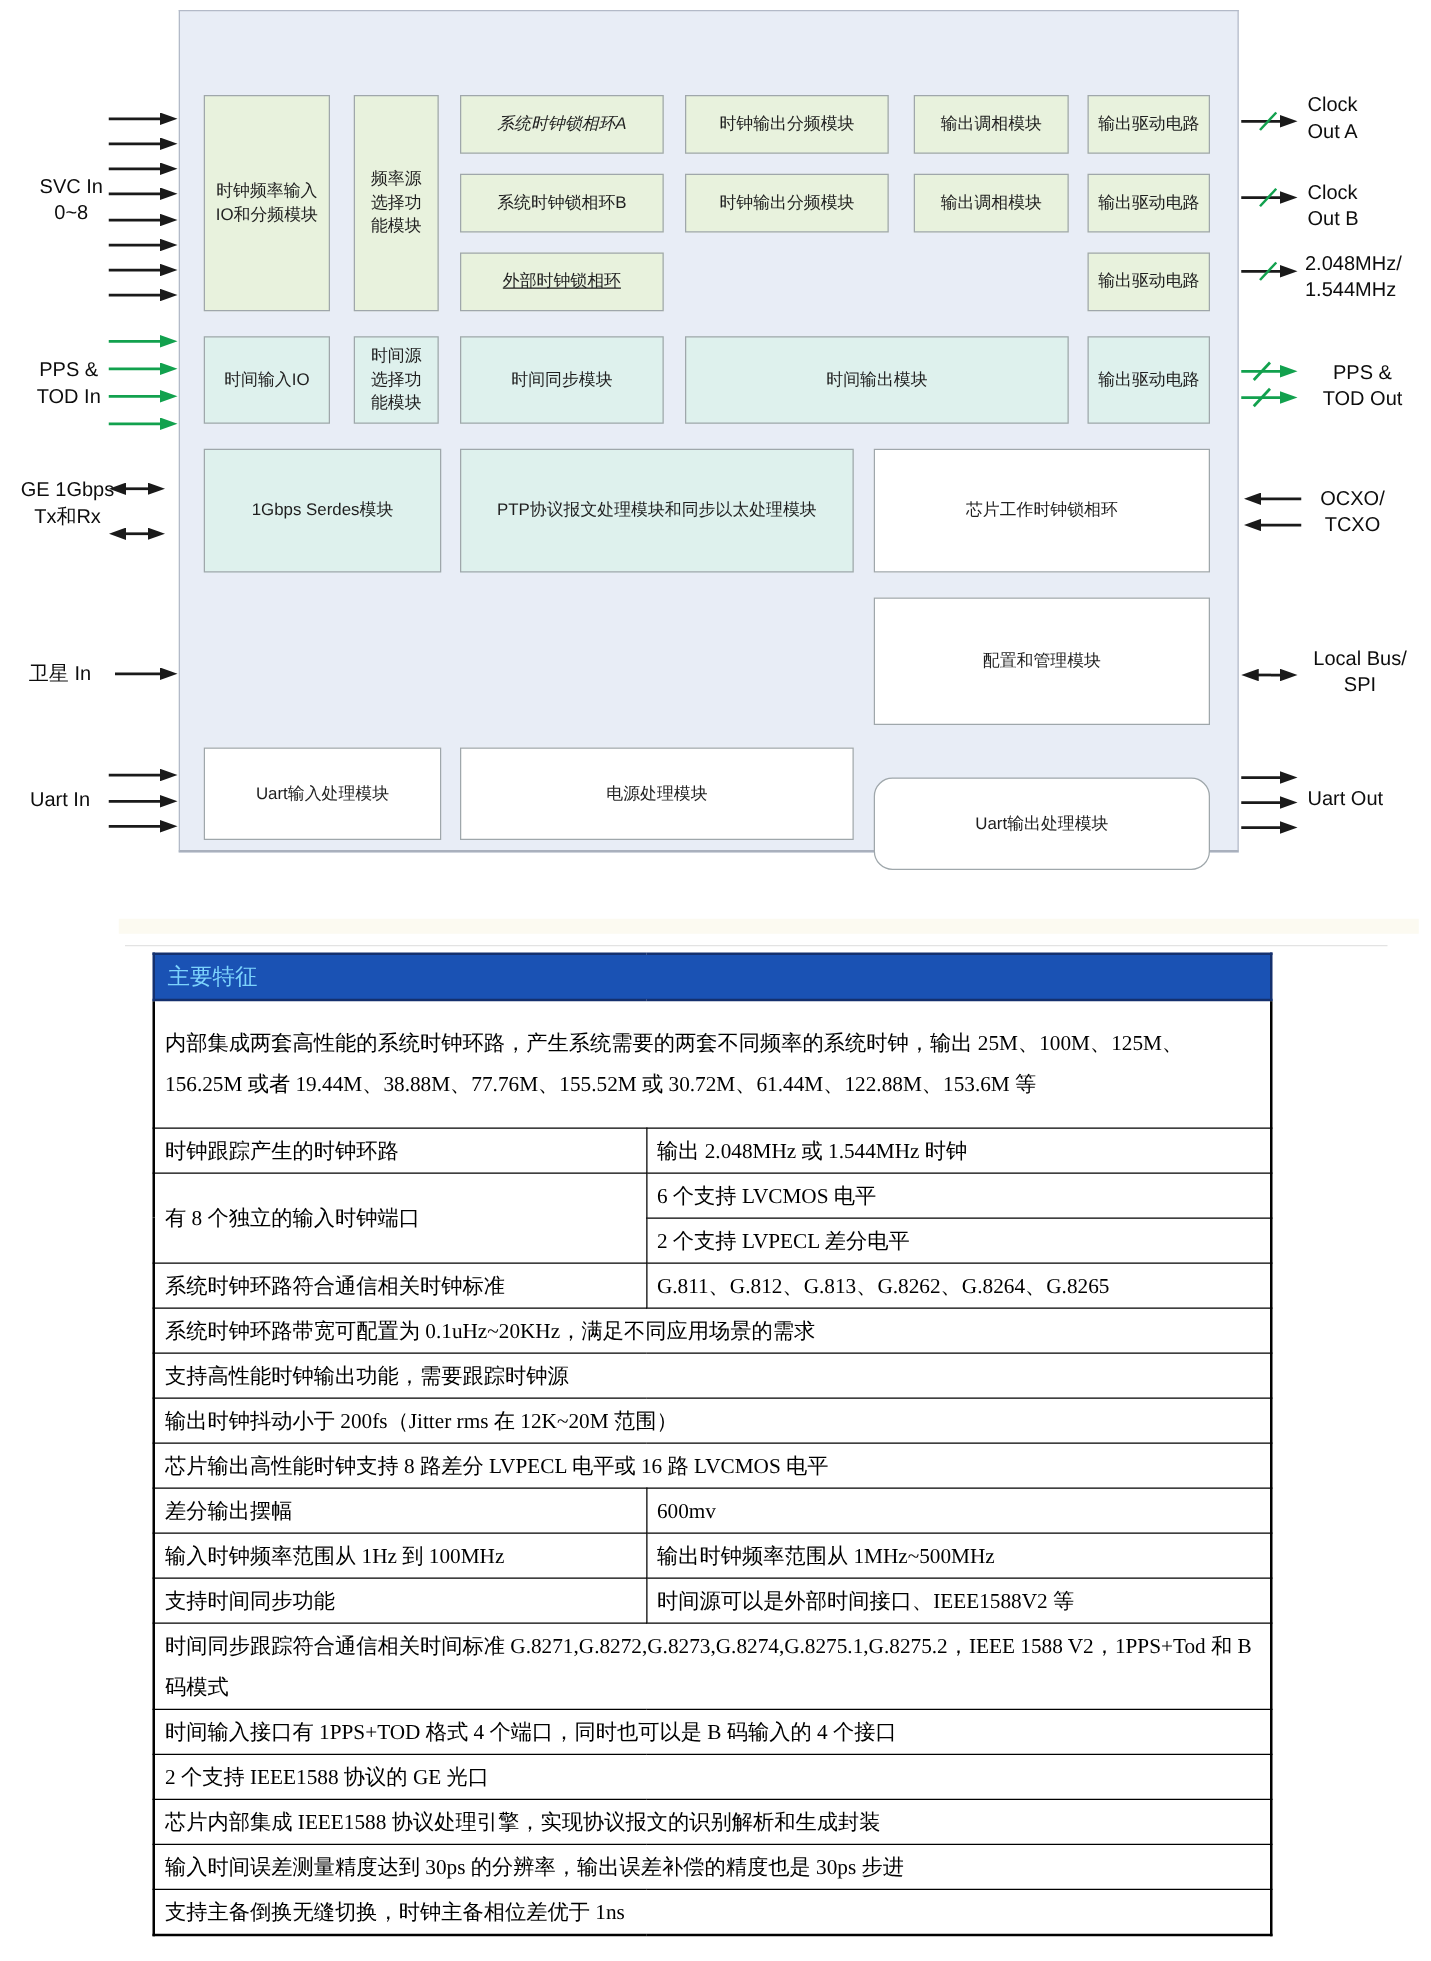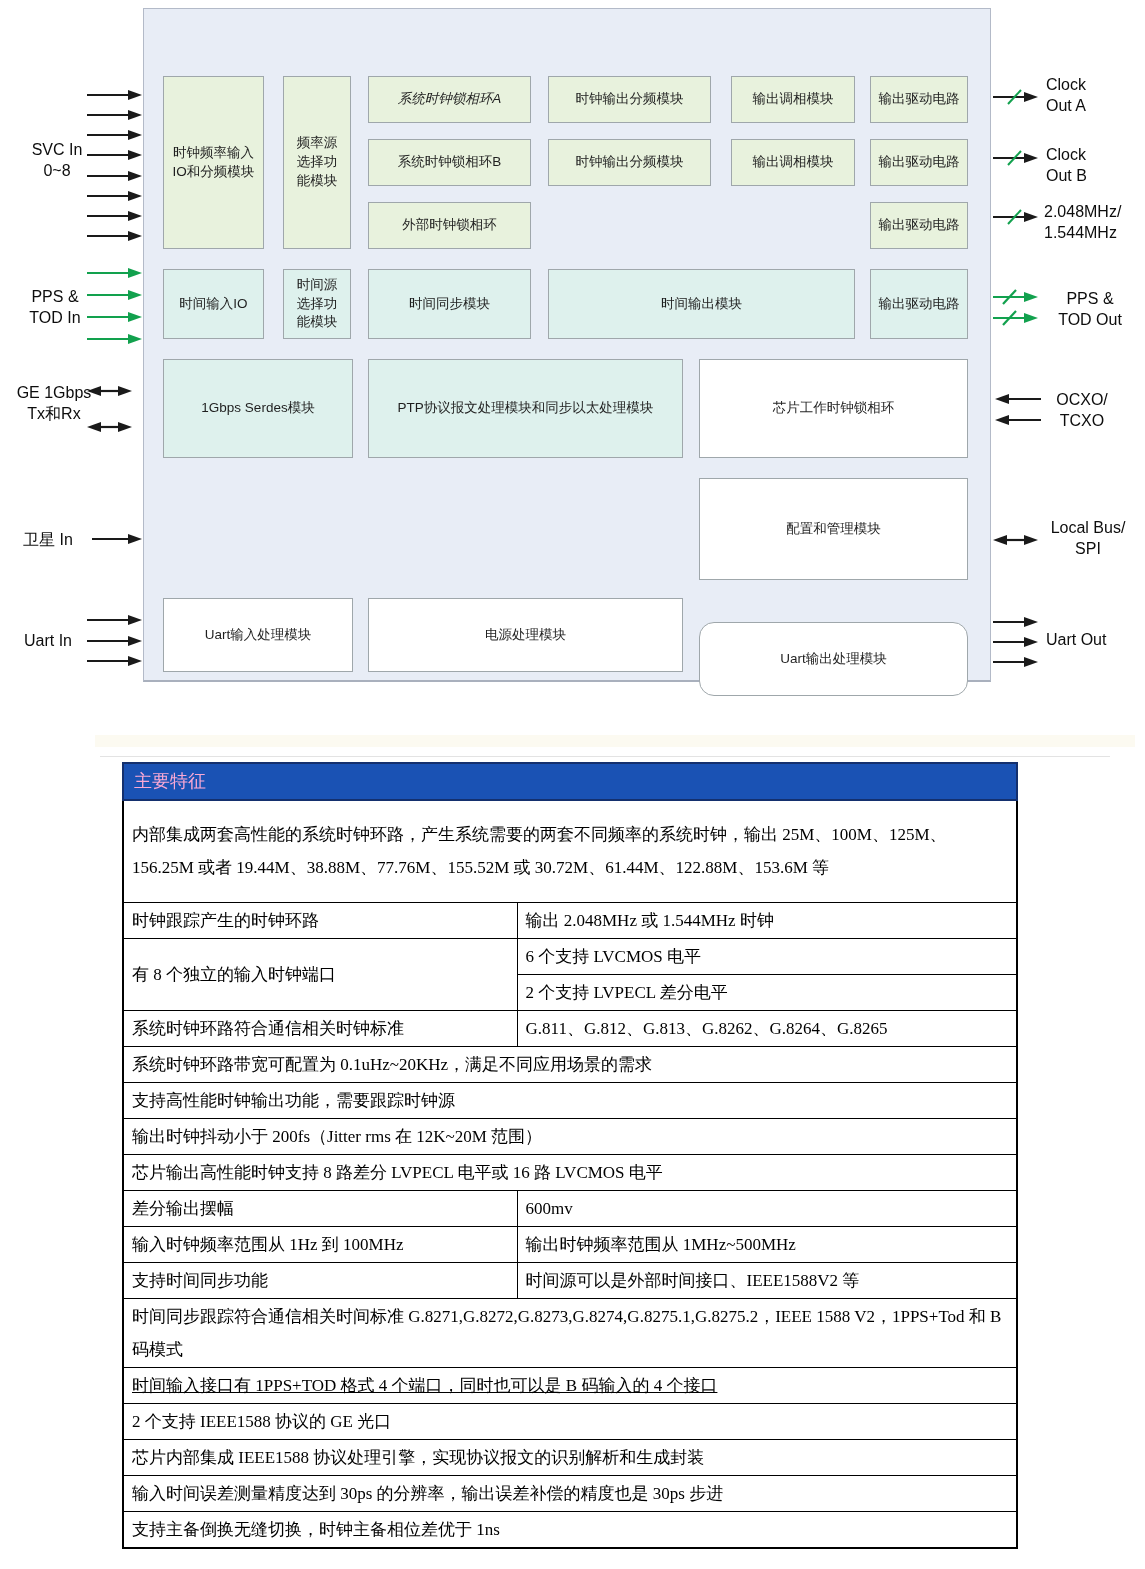--- a/index.html
+++ b/index.html
@@ -37,21 +37,21 @@
     position:absolute;left:122px;top:762px;width:894px;
     border-collapse:collapse;table-layout:fixed;
     font-family:"Liberation Serif","DejaVu Serif",serif;
     font-size:17px;color:#000;border:2px solid #000;
   }
   table.feat td{
     border:1px solid #000;padding:1px 8px;vertical-align:middle;
     line-height:33px;overflow:hidden;
   }
   table.feat td.hdr{
-    background:#1a52b4;color:#f9a8d4;font-size:18px;
+    background:#1a52b4;color:#7dd3fc;font-size:18px;
     border:2px solid #14306e;padding-left:10px;
   }
 </style>
 </head>
 <body>
 
 <div class="diagram">
 
   <div class="chip"></div>
 
@@ -134,21 +134,21 @@
     </g>
   </svg>
 
   <div class="blk green" style="left:163px;top:76px;width:101px;height:173px;">时钟频率输入
 IO和分频模块</div>
   <div class="blk green" style="left:283px;top:76px;width:68px;height:173px;">频率源
 选择功
 能模块</div>
   <div class="blk green" style="left:368px;top:76px;width:163px;height:47px;font-style:italic;">系统时钟锁相环A</div>
   <div class="blk green" style="left:368px;top:139px;width:163px;height:47px;">系统时钟锁相环B</div>
-  <div class="blk green" style="left:368px;top:202px;width:163px;height:47px;">外部时钟锁相环</div>
+  <div class="blk green" style="left:368px;top:202px;width:163px;height:47px;text-decoration:underline;">外部时钟锁相环</div>
   <div class="blk green" style="left:548px;top:76px;width:163px;height:47px;">时钟输出分频模块</div>
   <div class="blk green" style="left:548px;top:139px;width:163px;height:47px;">时钟输出分频模块</div>
   <div class="blk green" style="left:731px;top:76px;width:124px;height:47px;">输出调相模块</div>
   <div class="blk green" style="left:731px;top:139px;width:124px;height:47px;">输出调相模块</div>
   <div class="blk green" style="left:870px;top:76px;width:98px;height:47px;">输出驱动电路</div>
   <div class="blk green" style="left:870px;top:139px;width:98px;height:47px;">输出驱动电路</div>
   <div class="blk green" style="left:870px;top:202px;width:98px;height:47px;">输出驱动电路</div>
 
   <div class="blk teal" style="left:163px;top:269px;width:101px;height:70px;">时间输入IO</div>
   <div class="blk teal" style="left:283px;top:269px;width:68px;height:70px;">时间源
@@ -242,21 +242,21 @@
       <td>输入时钟频率范围从 1Hz 到 100MHz</td>
       <td>输出时钟频率范围从 1MHz~500MHz</td>
     </tr>
     <tr style="height:33px;">
       <td>支持时间同步功能</td>
       <td>时间源可以是外部时间接口、IEEE1588V2 等</td>
     </tr>
     <tr style="height:68px;">
       <td colspan="2">时间同步跟踪符合通信相关时间标准 G.8271,G.8272,G.8273,G.8274,G.8275.1,G.8275.2，IEEE 1588 V2，1PPS+Tod 和 B 码模式</td>
     </tr>
-    <tr style="height:34px;text-decoration:underline;">
+    <tr style="height:34px;">
       <td colspan="2">时间输入接口有 1PPS+TOD 格式 4 个端口，同时也可以是 B 码输入的 4 个接口</td>
     </tr>
     <tr style="height:33px;">
       <td colspan="2">2 个支持 IEEE1588 协议的 GE 光口</td>
     </tr>
     <tr style="height:34px;">
       <td colspan="2">芯片内部集成 IEEE1588 协议处理引擎，实现协议报文的识别解析和生成封装</td>
     </tr>
     <tr style="height:34px;">
       <td colspan="2">输入时间误差测量精度达到 30ps 的分辨率，输出误差补偿的精度也是 30ps 步进</td>

